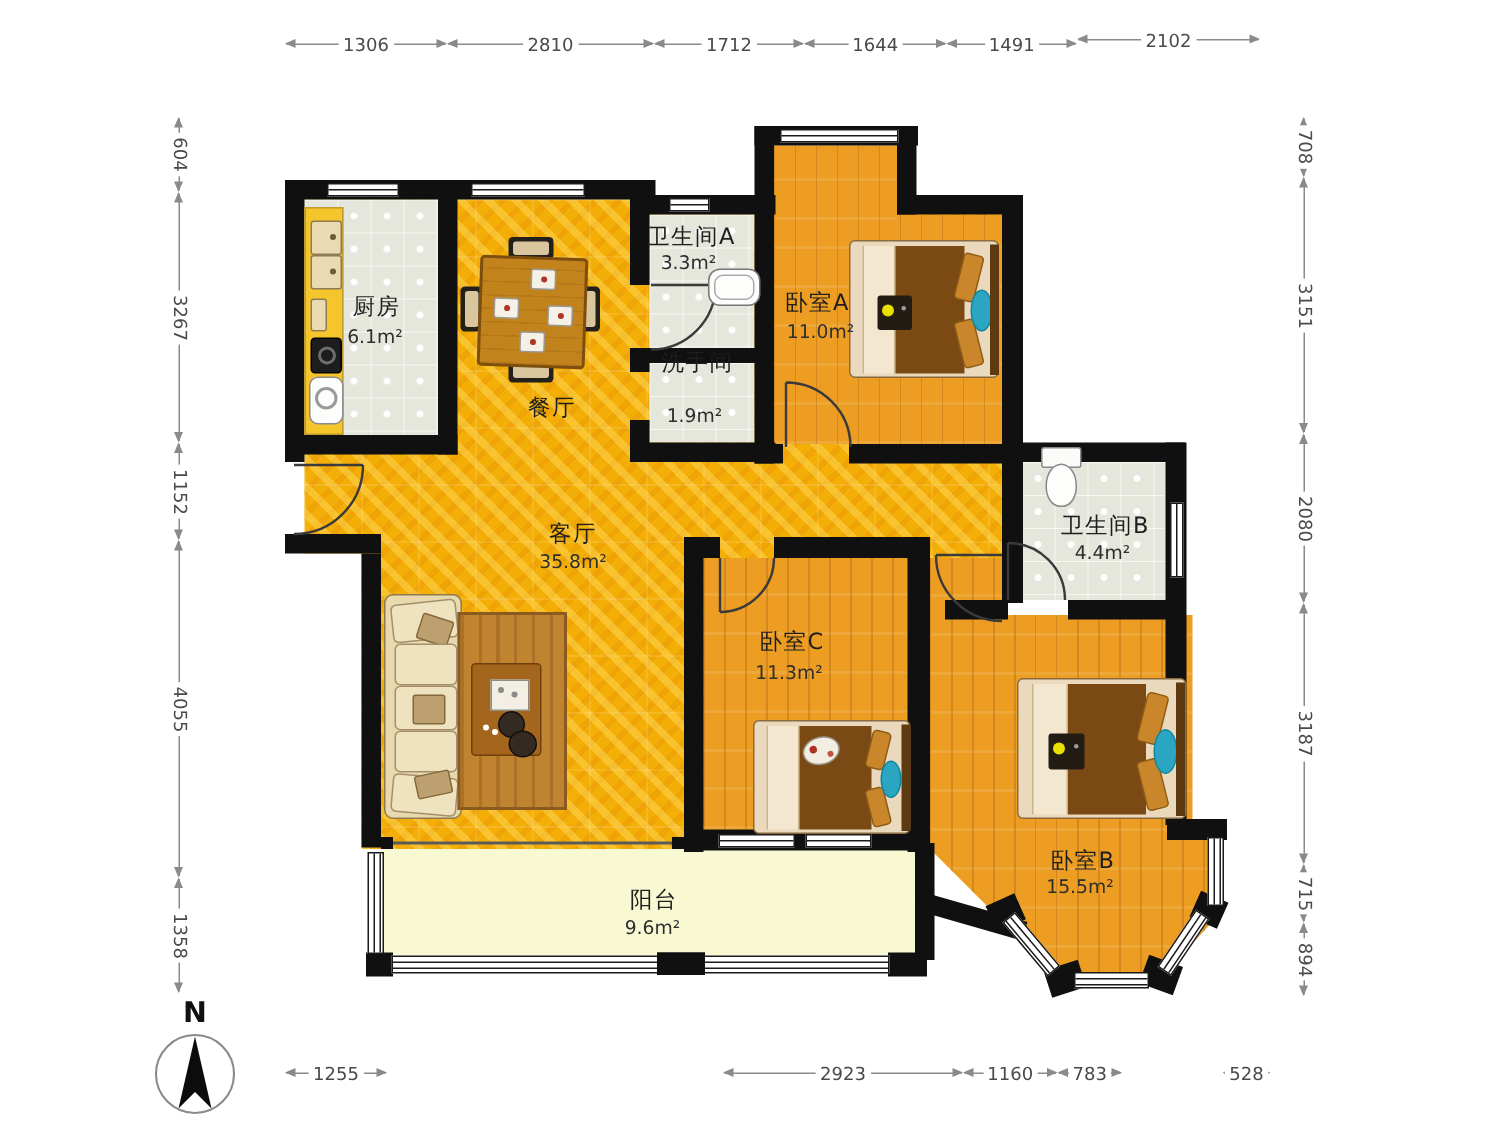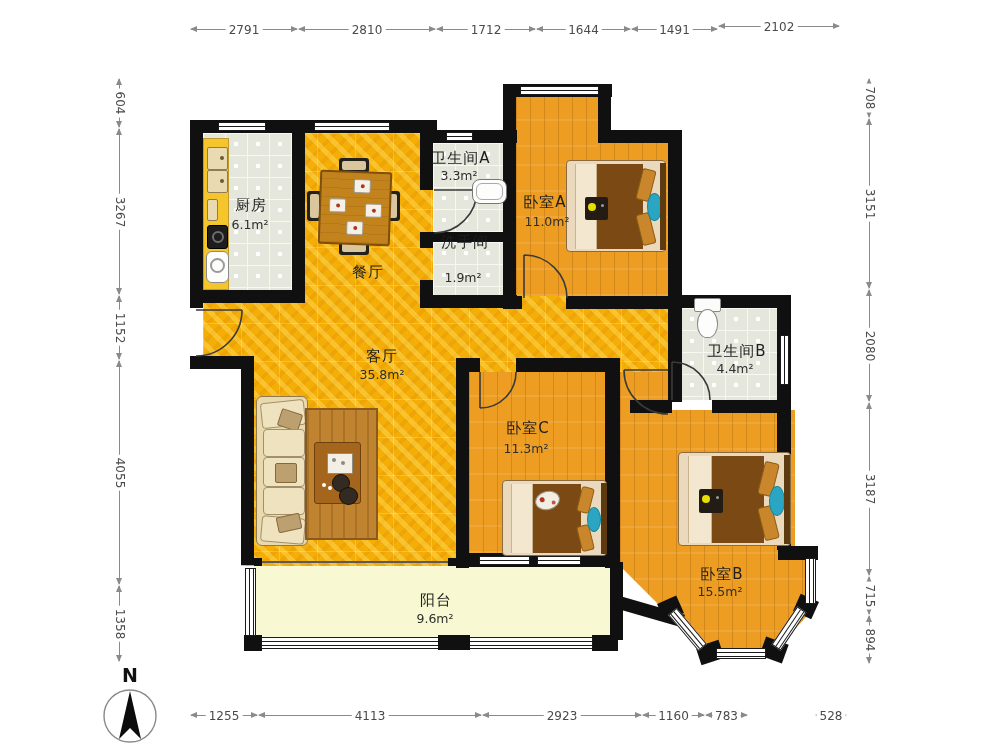--- a/index.html
+++ b/index.html
@@ -330,21 +330,21 @@
   <div class="ra" style="left:526px;top:448px;">11.3m²</div>
   <div class="rn" style="left:722px;top:574px;">卧室B</div>
   <div class="ra" style="left:720px;top:591px;">15.5m²</div>
   <div class="rn" style="left:436px;top:600px;">阳台</div>
   <div class="ra" style="left:435px;top:618px;">9.6m²</div>
 
   <div class="dimh" style="left:190px;top:22px;width:108px;">
     <div class="line"></div>
       <div class="al"></div>
       <div class="ar"></div>
-      <span class="lab">2791</span>
+      <span class="lab">1306</span>
     </div>
   <div class="dimh" style="left:298px;top:22px;width:138px;">
     <div class="line"></div>
       <div class="al"></div>
       <div class="ar"></div>
       <span class="lab">2810</span>
     </div>
   <div class="dimh" style="left:436px;top:22px;width:100px;">
     <div class="line"></div>
       <div class="al"></div>
@@ -368,26 +368,20 @@
       <div class="al"></div>
       <div class="ar"></div>
       <span class="lab">2102</span>
     </div>
 
   <div class="dimh" style="left:190px;top:708px;width:68px;">
     <div class="line"></div>
       <div class="al"></div>
       <div class="ar"></div>
       <span class="lab">1255</span>
-    </div>
-  <div class="dimh" style="left:258px;top:708px;width:224px;">
-    <div class="line"></div>
-      <div class="al"></div>
-      <div class="ar"></div>
-      <span class="lab">4113</span>
     </div>
   <div class="dimh" style="left:482px;top:708px;width:160px;">
     <div class="line"></div>
       <div class="al"></div>
       <div class="ar"></div>
       <span class="lab">2923</span>
     </div>
   <div class="dimh" style="left:642px;top:708px;width:63px;">
     <div class="line"></div>
       <div class="al"></div>

